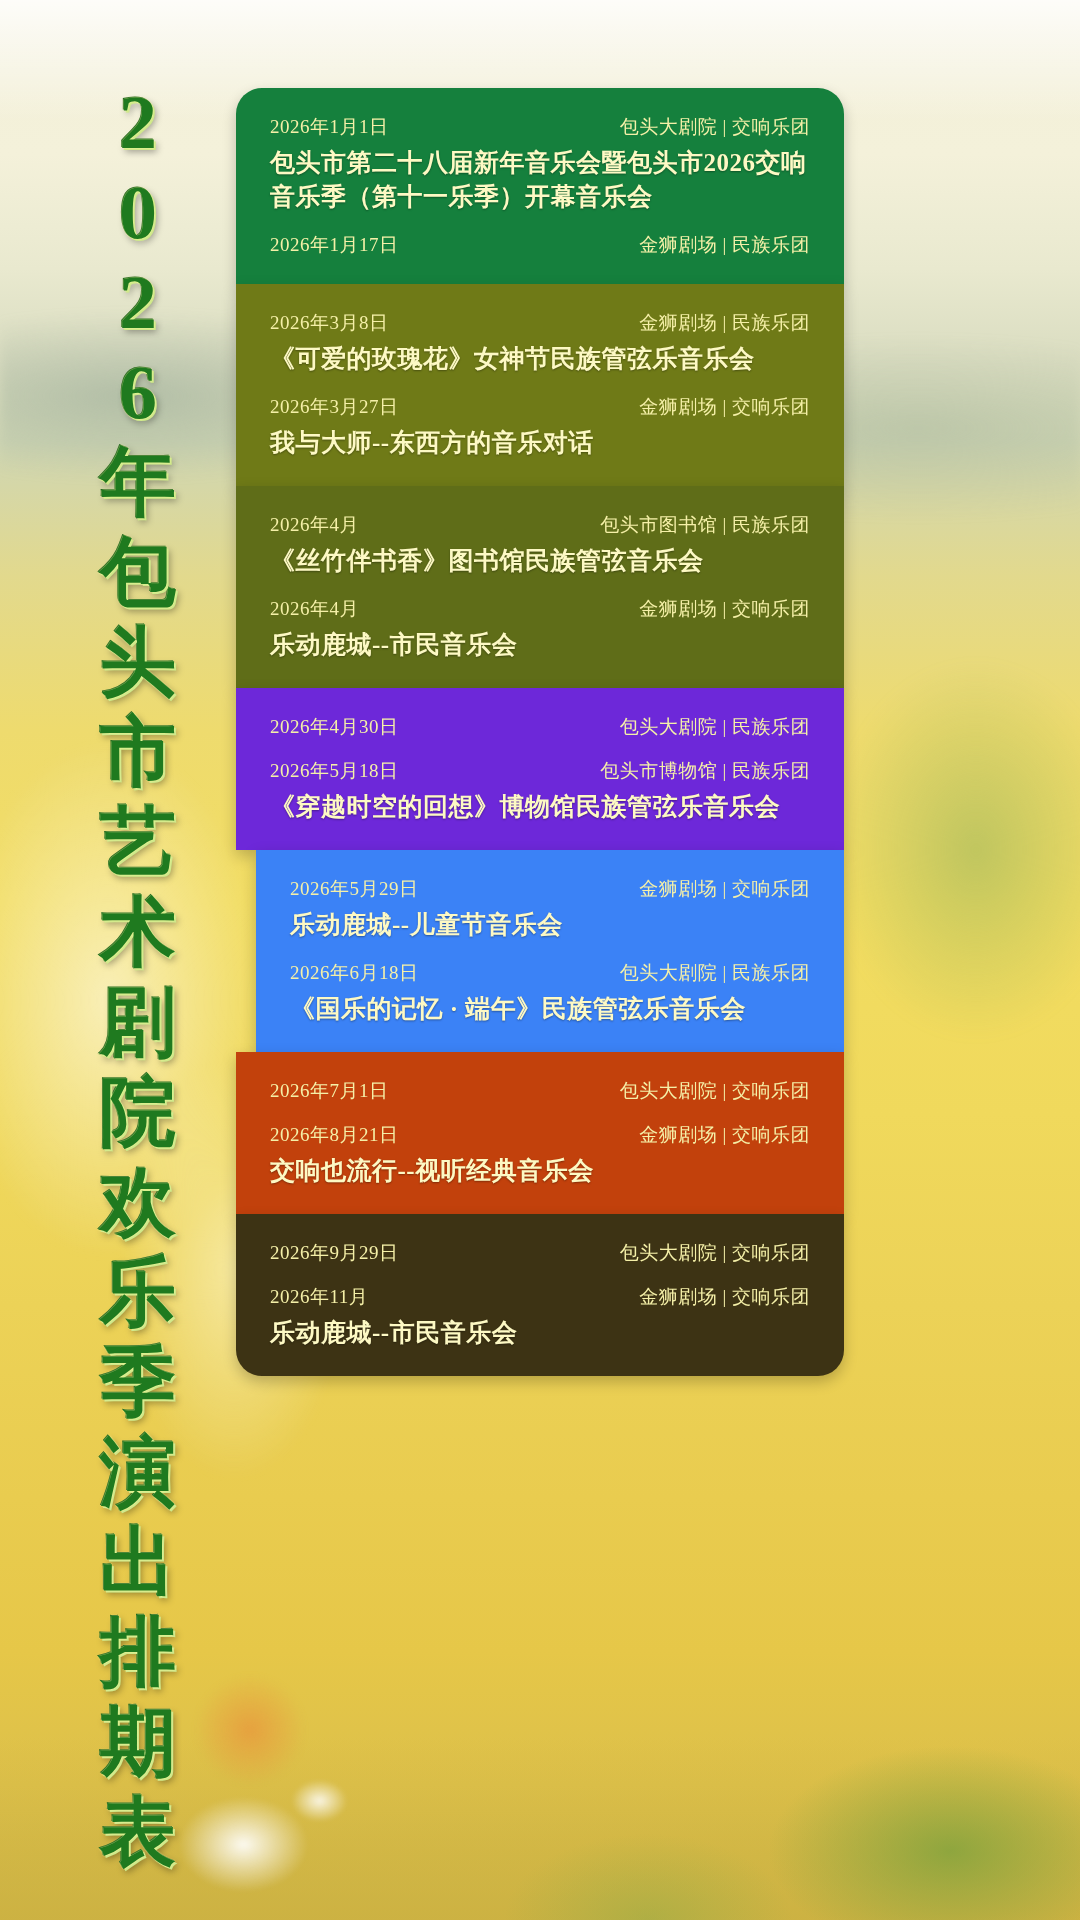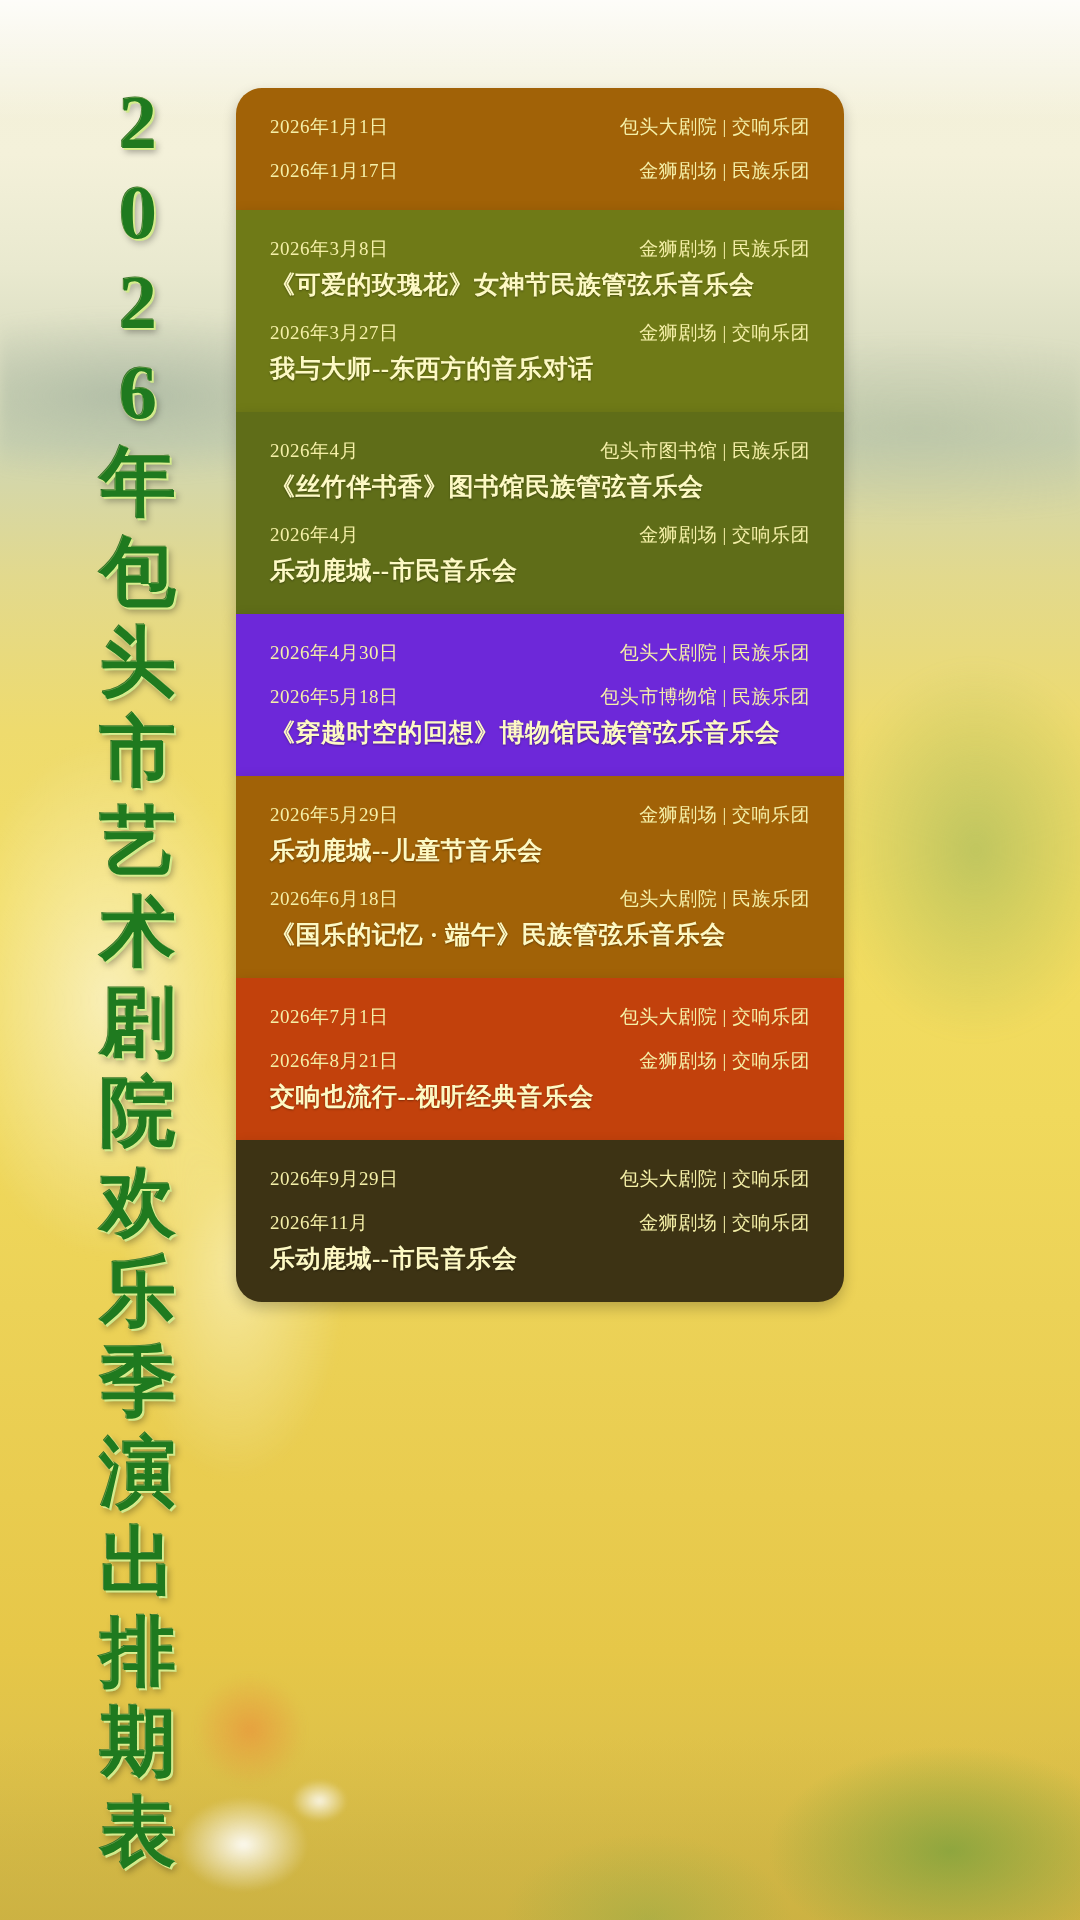--- a/index.html
+++ b/index.html
@@ -219,26 +219,27 @@
       <div class="ch">乐</div>
       <div class="ch">季</div>
       <div class="ch">演</div>
       <div class="ch">出</div>
       <div class="ch">排</div>
       <div class="ch">期</div>
       <div class="ch">表</div>
     </div>
 
   <div class="schedule" id="schedule">
-      <div class="group first" style="background: #a16207;">
+      <div class="group first" style="background: #15803d;">
         <div class="event">
           <div class="event-meta">
             <span class="date">2026年1月1日</span>
             <span class="venue">包头大剧院 | 交响乐团</span>
           </div>
+          <div class="event-title">包头市第二十八届新年音乐会暨包头市2026交响音乐季（第十一乐季）开幕音乐会</div>
         </div>
         <div class="event">
           <div class="event-meta">
             <span class="date">2026年1月17日</span>
             <span class="venue">金狮剧场 | 民族乐团</span>
           </div>
         </div>
       </div>
       <div class="group" style="background: rgb(111, 122, 23);">
         <div class="event">
@@ -280,21 +281,21 @@
           </div>
         </div>
         <div class="event">
           <div class="event-meta">
             <span class="date">2026年5月18日</span>
             <span class="venue">包头市博物馆 | 民族乐团</span>
           </div>
           <div class="event-title">《穿越时空的回想》博物馆民族管弦乐音乐会</div>
         </div>
       </div>
-      <div class="group" style="background: #a16207;">
+      <div class="group" style="background: #3b82f6; margin-left: 20px;">
         <div class="event">
           <div class="event-meta">
             <span class="date">2026年5月29日</span>
             <span class="venue">金狮剧场 | 交响乐团</span>
           </div>
           <div class="event-title">乐动鹿城--儿童节音乐会</div>
         </div>
         <div class="event">
           <div class="event-meta">
             <span class="date">2026年6月18日</span>

